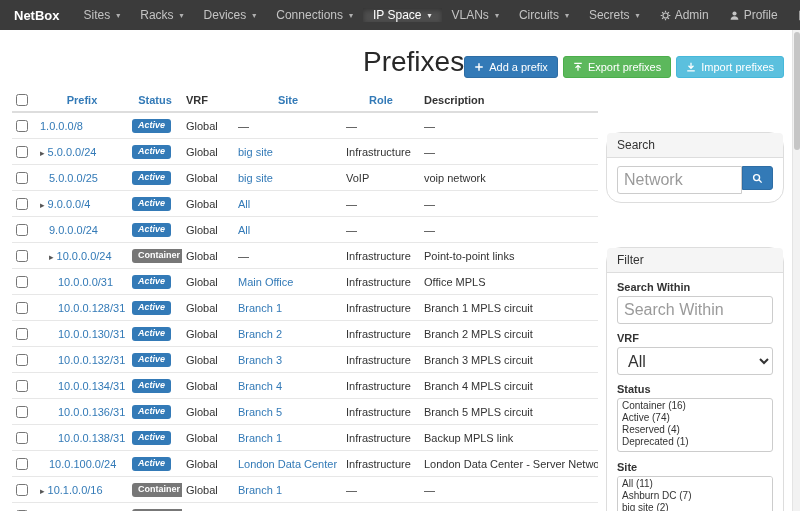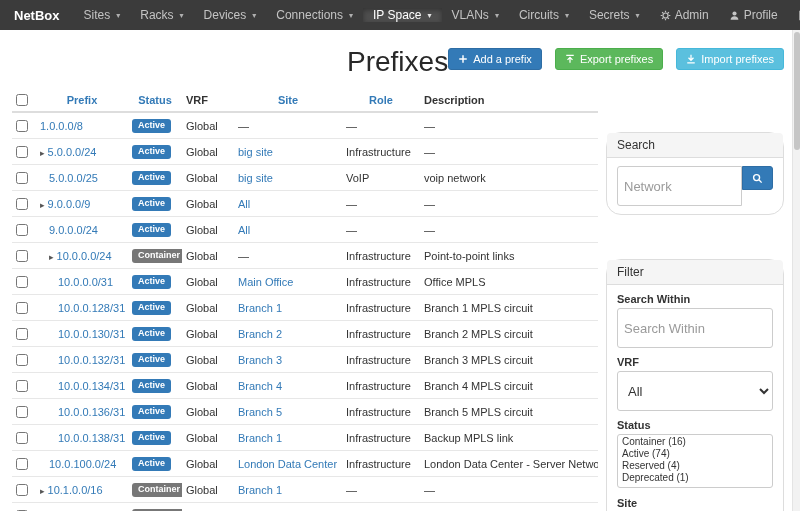--- a/index.html
+++ b/index.html
@@ -17,21 +17,21 @@
     color: #c4c4c4; text-decoration: none; cursor: pointer; white-space: nowrap; }
   .nav-item.active { background: #4e4e4e; color: #fff;
     box-shadow: inset 0 2px 5px rgba(0,0,0,.35); }
   .caret-dn { font-size: 8px; opacity: .85; margin-left: 2px; }
 
   
   .content { padding: 4px 16px 0 12px; }
   .page-header { display: flex; justify-content: flex-end; align-items: flex-start;
     margin: 6px 0 10px; }
   h1 { font-size: 28px; font-weight: 400; color: #282828; margin-left: 8px; margin-top: 6px; }
-  .actions { display: flex; gap: 13px; margin-top: 8px; }
+  .actions { display: flex; gap: 5px; margin-top: 16px; }
   .btn { font-size: 11px; padding: 4px 9px; border-radius: 3px; color: #fff;
     border: 1px solid transparent; cursor: pointer; display: inline-flex;
     align-items: center; gap: 5px; font-family: inherit; white-space: nowrap; }
   .btn-primary { background: #337ab7; border-color: #2e6da4; }
   .btn-info    { background: #5bc0de; border-color: #46b8da; }
   .btn-success { background: #5cb85c; border-color: #4cae4c; }
   .ic { display: inline-flex; align-items: center; }
 
   .main-row { display: flex; align-items: flex-start; }
   .table-wrap { flex: 1; min-width: 0; }
@@ -46,37 +46,37 @@
   th:nth-child(2) { width: 92px; }
   th:nth-child(3) { width: 54px; }
   th:nth-child(4) { width: 52px; }
   th:nth-child(5) { width: 108px; }
   th:nth-child(6) { width: 78px; }
   td { padding: 5px 4px; border-bottom: 1px solid #e7e7e7; color: #333;
     white-space: nowrap; overflow: hidden; }
   a.lnk { color: #337ab7; text-decoration: none; }
   .badge { color: #fff; font-size: 9px; font-weight: bold; padding: 2px 6px 3px;
     border-radius: 3px; display: inline-block; line-height: 1; }
-  .badge.active    { background: #337ab7; }
+  .badge.active    { background: #337ab7; font-style: italic; }
   .badge.container { background: #777; }
   .indent { display: inline-block; height: 1px; }
   .caret-r { color: #555; font-size: 9px; margin-right: 3px; }
   input[type="checkbox"] { width: 12px; height: 12px; vertical-align: middle; cursor: pointer; }
 
   
   .panel { border: 1px solid #ddd; border-radius: 15px; margin-bottom: 12px; background: #fff; margin-top: 44px; }
   .panel-heading { background: #f5f5f5; border-bottom: 1px solid #ddd; padding: 5px 10px;
     font-size: 12px; color: #333; border-radius: 4px 4px 0 0; }
   .panel-body { padding: 8px 10px; }
   .form-group { margin-bottom: 8px; }
   .form-group:last-child { margin-bottom: 0; }
   .form-group label { display: block; font-size: 11px; font-weight: 600;
     margin-bottom: 3px; color: #333; }
-  .form-control { width: 100%; font-size: 13px; padding: 3px 6px; border: 1px solid #ccc;
-    border-radius: 3px; height: 40px; font-family: inherit; color: #555; background: #fff; }
+  .form-control { width: 100%; font-size: 16px; padding: 3px 6px; border: 1px solid #ccc;
+    border-radius: 3px; height: 28px; font-family: inherit; color: #555; background: #fff; }
   .form-control::placeholder { color: #9a9a9a; }
   select.form-control { color: #333; }
   select[multiple].form-control { height: auto; padding: 1px; font-size: 10px; }
   select[multiple].form-control option { padding: 0 3px; font-size: 10px; }
   .input-group { display: flex; }
   .input-group .form-control { border-radius: 3px 0 0 3px; flex: 1; min-width: 0; }
   .btn-search { border-radius: 0 3px 3px 0; padding: 0 9px; height: 24px; }
 
   
   .scrollbar { position: fixed; top: 30px; right: 0; bottom: 0; width: 8px;
@@ -221,21 +221,21 @@
               <td><input type="checkbox" style=""></td>
               <td><span class="indent" style="width:9px"></span><a class="lnk" href="#">5.0.0.0/25</a></td>
               <td><span class="badge active">Active</span></td>
               <td>Global</td>
               <td><a class="lnk" href="#">big site</a></td>
               <td>VoIP</td>
               <td>voip network</td>
             </tr>
             <tr>
               <td><input type="checkbox" style=""></td>
-              <td><span class="indent" style="width:0px"></span><span class="caret-r">▸</span><a class="lnk" href="#">9.0.0.0/9</a></td>
+              <td><span class="indent" style="width:0px"></span><span class="caret-r">▸</span><a class="lnk" href="#">9.0.0.0/4</a></td>
               <td><span class="badge active">Active</span></td>
               <td>Global</td>
               <td><a class="lnk" href="#">All</a></td>
               <td>—</td>
               <td>—</td>
             </tr>
             <tr>
               <td><input type="checkbox" style=""></td>
               <td><span class="indent" style="width:9px"></span><a class="lnk" href="#">9.0.0.0/24</a></td>
               <td><span class="badge active">Active</span></td>

